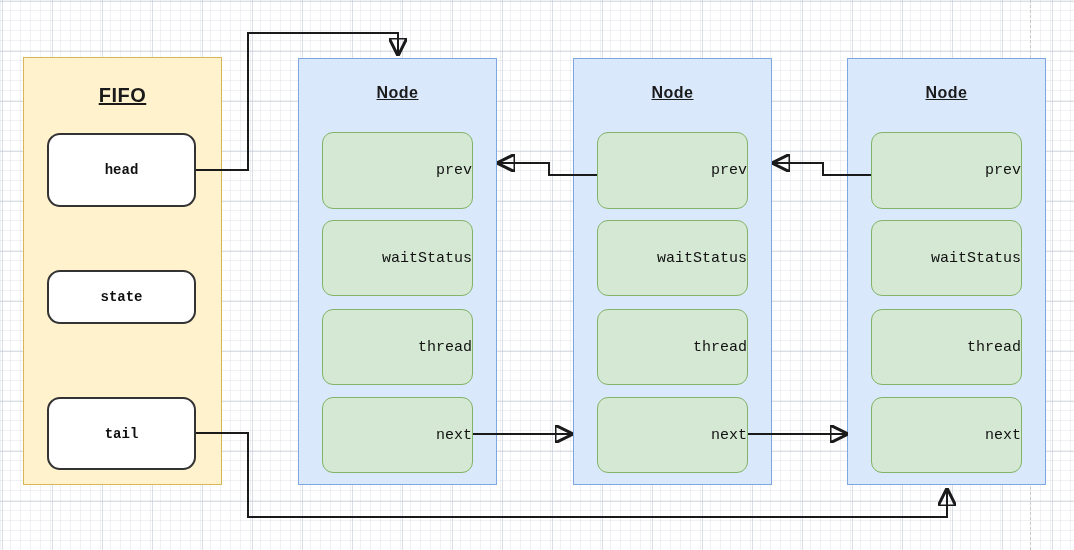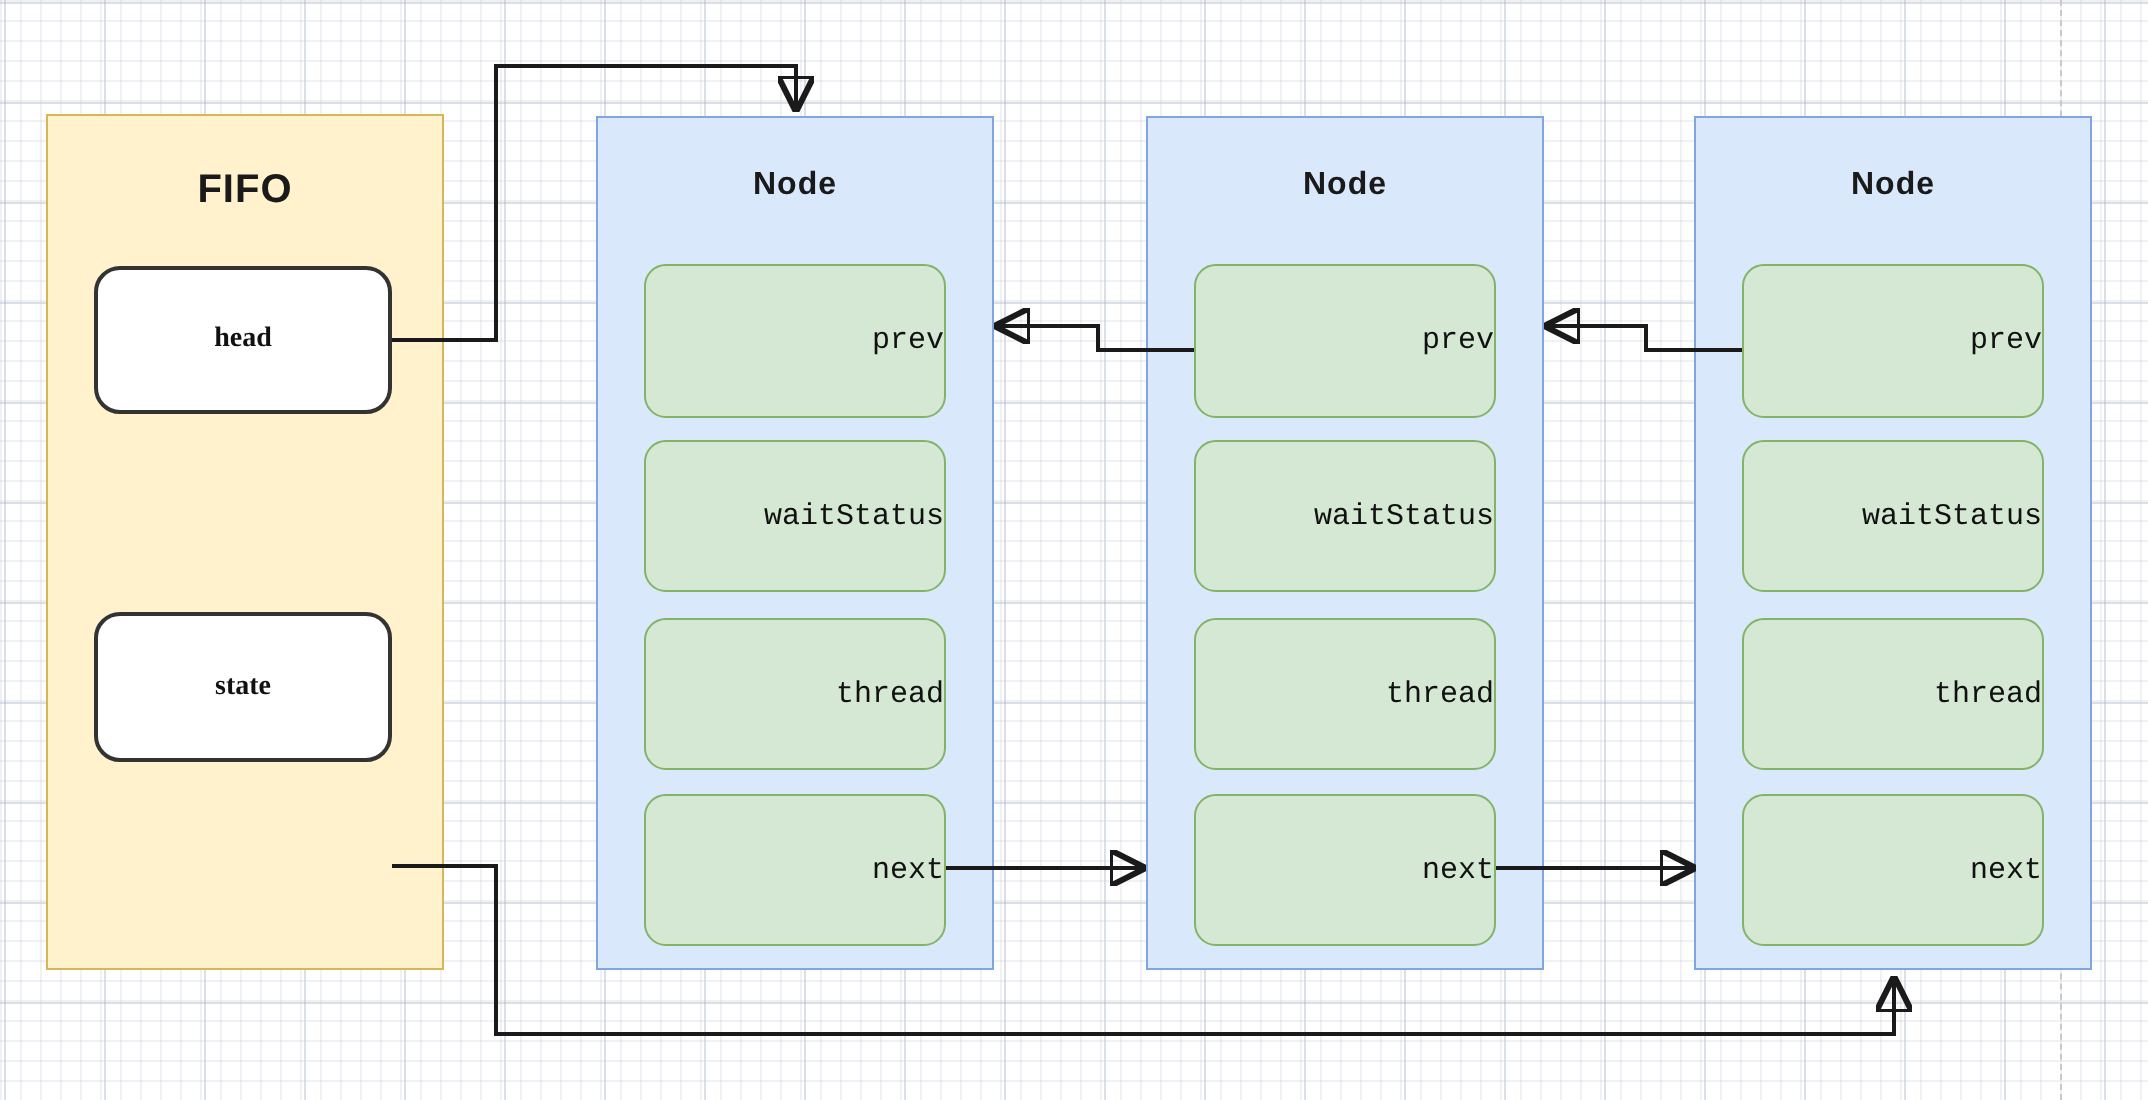--- a/index.html
+++ b/index.html
@@ -43,38 +43,39 @@
     box-sizing: border-box;
   }
   .container-title {
     position: absolute;
     left: 0;
     right: 0;
     text-align: center;
     font-weight: bold;
     color: #1a1a1a;
     font-family: "Liberation Sans", sans-serif;
+    text-decoration: underline;
   }
   .fifo-title { top: 26px; font-size: 20px; letter-spacing: 0.5px; }
   .node-title { top: 25px; font-size: 16px; letter-spacing: 0.5px; }
 
   
   .field {
     position: absolute;
     box-sizing: border-box;
     display: flex;
     align-items: center;
     justify-content: center;
     text-align: center;
   }
   .field-white {
     background: #ffffff;
     border: 2px solid #333333;
     border-radius: 13px;
-    font-family: Liberation Serif, serif;
+    font-family: Liberation Mono, monospace;
     font-weight: bold;
     font-size: 14px;
     color: #111111;
   }
   .field-green {
     background: #d5e8d4;
     border: 1px solid #82b366;
     border-radius: 11px;
     font-family: "Liberation Mono", monospace;
     font-size: 15px;
@@ -105,22 +106,25 @@
 
   <div class="page-break" style="left:1030px;"></div>
 
   <div class="fifo-box" style="left:23px; top:57px; width:199px; height:428px;">
     <div class="container-title fifo-title">FIFO</div>
   </div>
 
   <div class="field field-white" style="left:47px; top:133px; width:149px; height:74px;">
     <span>head</span>
   </div>
-  <div class="field field-white" style="left:47px; top:270px; width:149px; height:75px;margin-top:36px;">
+  <div class="field field-white" style="left:47px; top:270px; width:149px; height:54px;">
     <span>state</span>
+  </div>
+  <div class="field field-white" style="left:47px; top:397px; width:149px; height:73px;">
+    <span>tail</span>
   </div>
 
   <div class="node-box" style="left:298px; top:58px; width:199px; height:427px;">
     <div class="container-title node-title">Node</div>
   </div>
   <div class="field field-green" style="left:322px; top:132px; width:151px; height:77px;">
     <span>prev</span>
   </div>
   <div class="field field-green" style="left:322px; top:220px; width:151px; height:76px;">
     <span>waitStatus</span>

